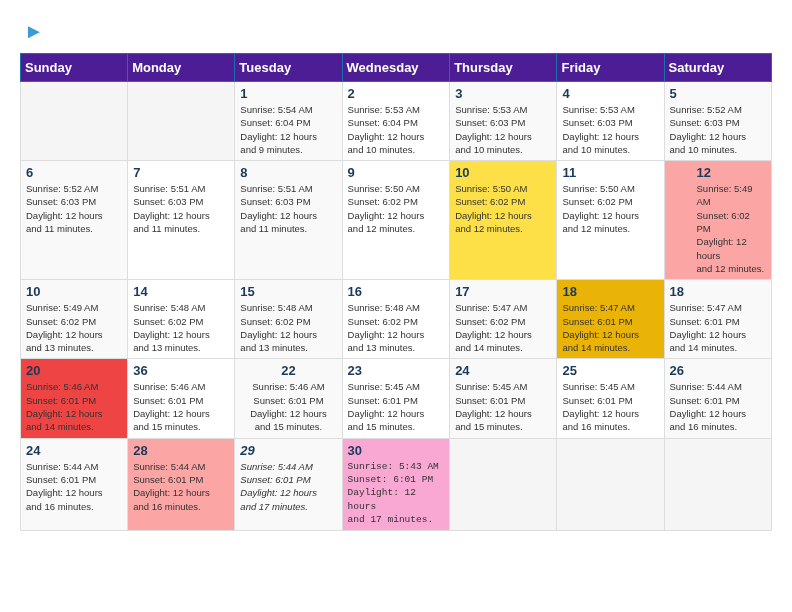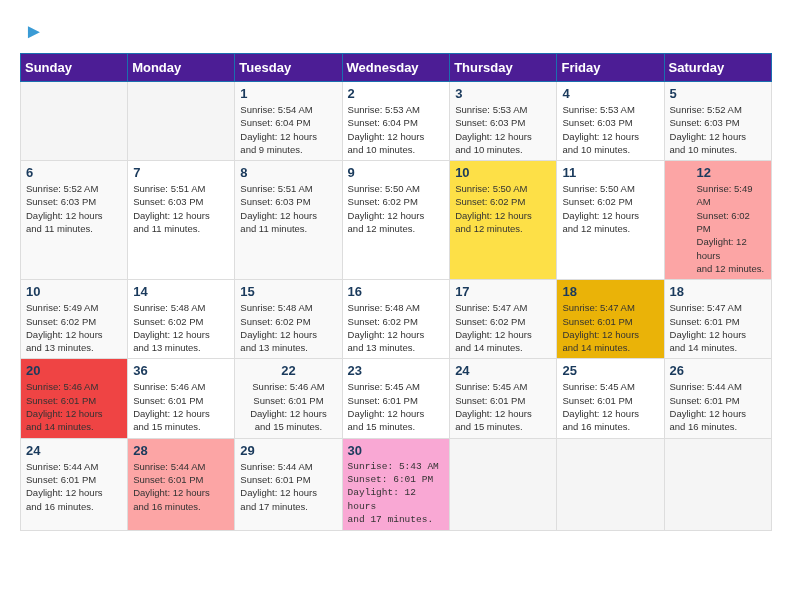--- a/index.html
+++ b/index.html
@@ -320,21 +320,21 @@
 Daylight: 12 hours
 and 16 minutes.</div>
         </td>
         <td style="background: #fca5a5;">
           <span class="day-num">28</span>
           <div class="day-info" style="white-space: pre-line;">Sunrise: 5:44 AM
 Sunset: 6:01 PM
 Daylight: 12 hours
 and 16 minutes.</div>
         </td>
-        <td style="background: rgb(249, 249, 249);">
+        <td style="background: rgb(249, 249, 249); font-style: italic;">
           <span class="day-num">29</span>
           <div class="day-info" style="white-space: pre-line;">Sunrise: 5:44 AM
 Sunset: 6:01 PM
 Daylight: 12 hours
 and 17 minutes.</div>
         </td>
         <td style="background: #f9a8d4;">
           <span class="day-num">30</span>
           <div class="day-info" style="white-space: pre-line; font-family: Liberation Mono, monospace;">Sunrise: 5:43 AM
 Sunset: 6:01 PM

